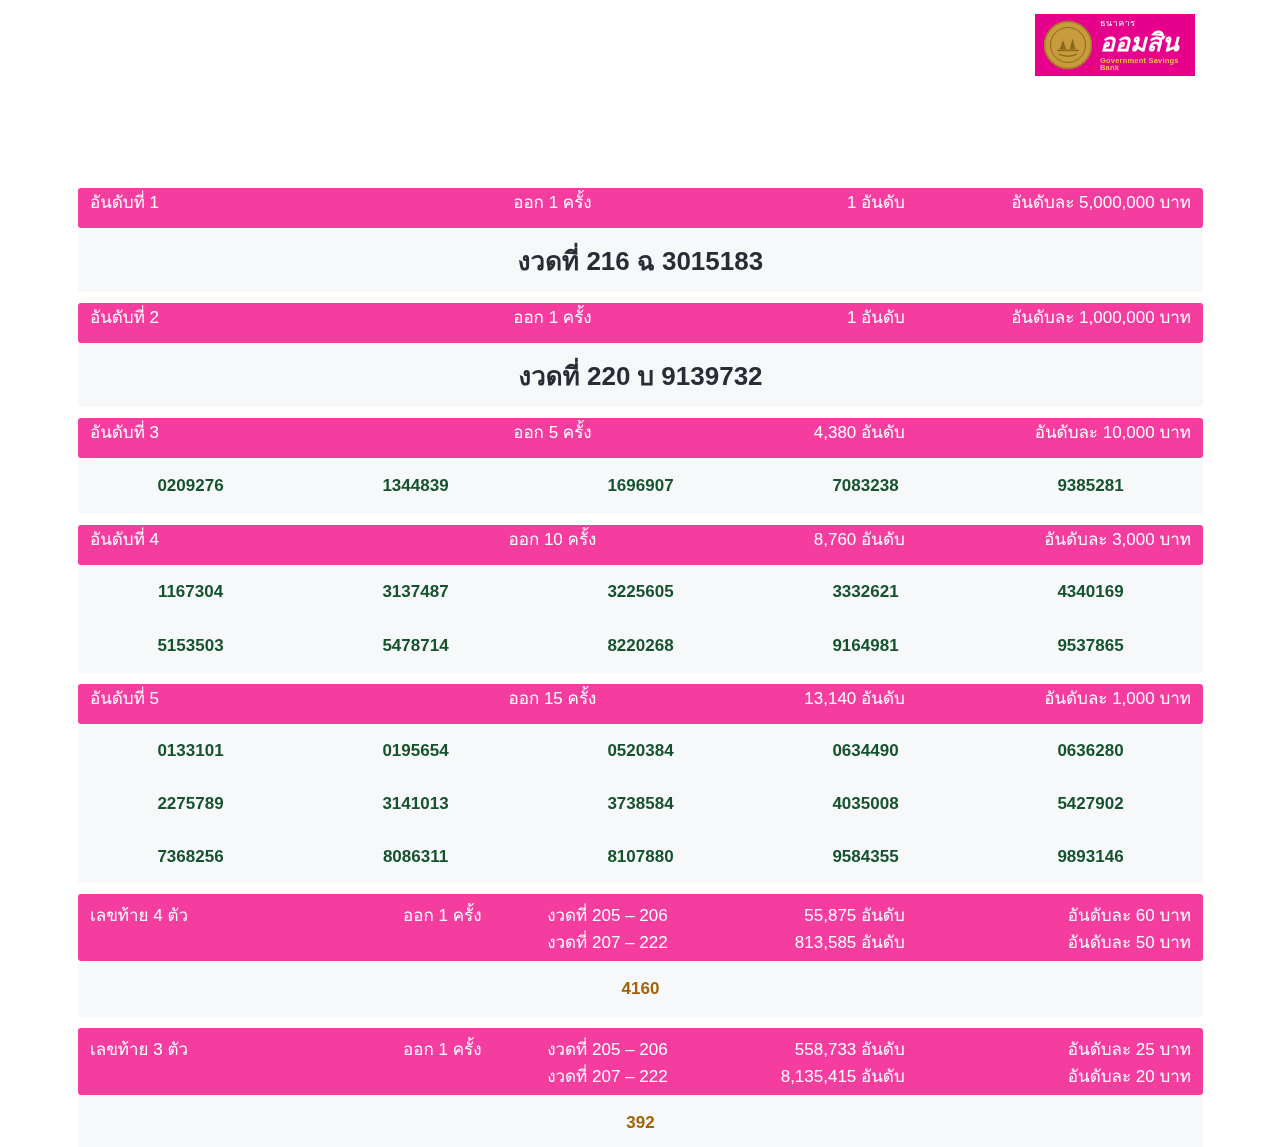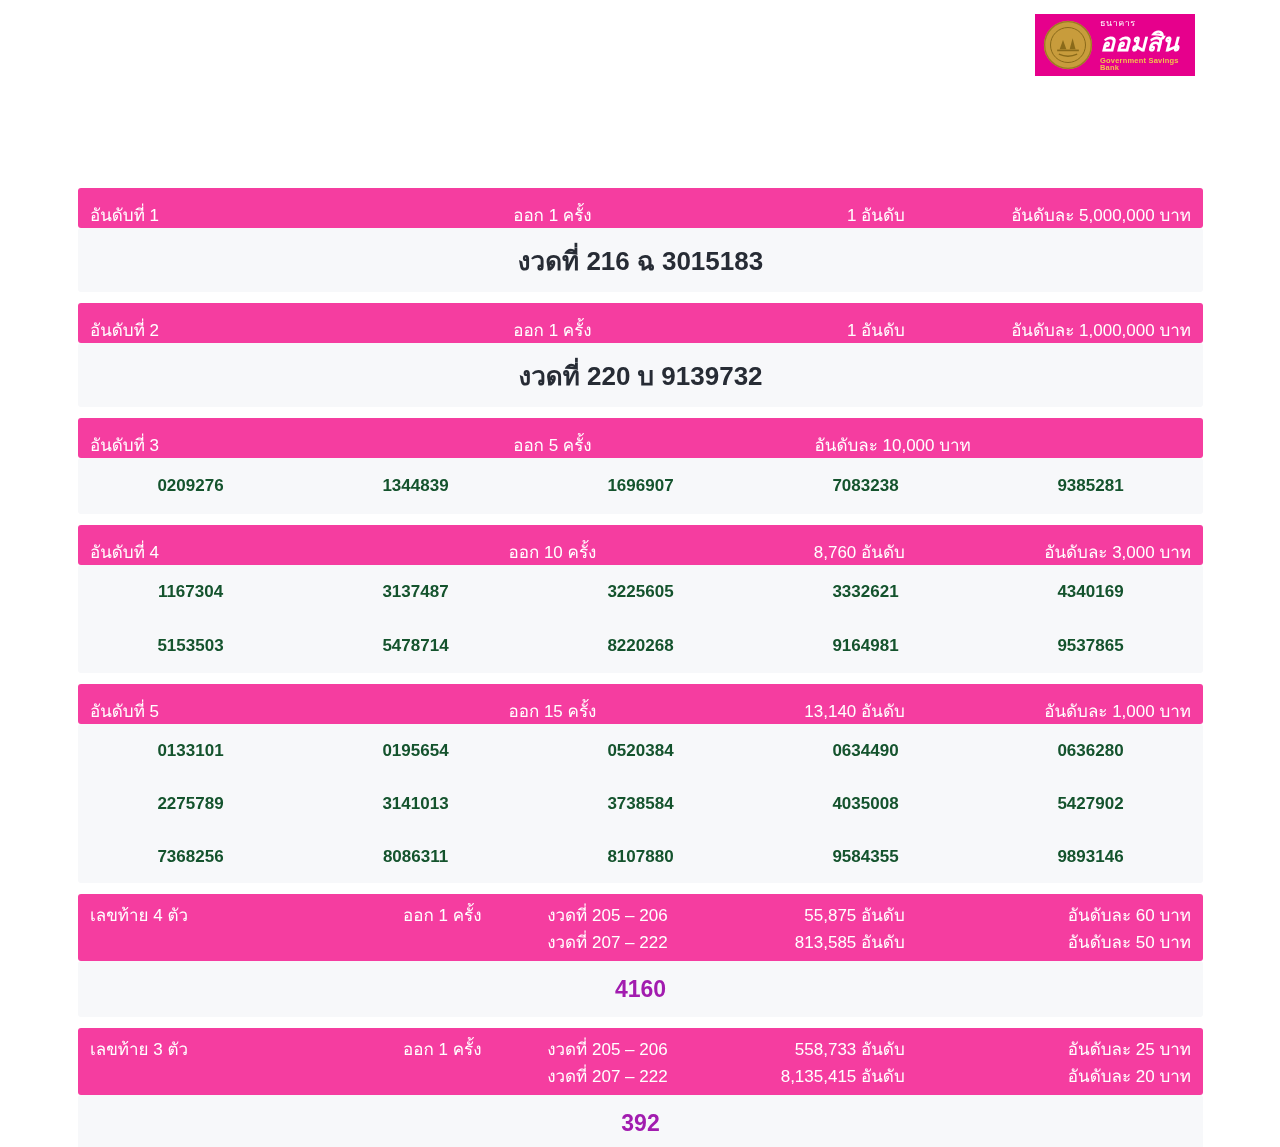--- a/index.html
+++ b/index.html
@@ -20,41 +20,41 @@
                 display:flex; justify-content:space-between;
                 font-size:17px; color:#53606c; line-height:26px; }
   .header-right { text-align:right; }
 
   
   .sections { position:absolute; top:188px; left:78px; width:1125px; }
   .section { margin-bottom:11px; }
 
   .bar { background:#f53da0; color:#ffffff; border-radius:3px;
          display:flex; font-size:17px; padding:0 12px; }
-  .bar.h1 { height:40px; align-items:flex-end; }
+  .bar.h1 { height:40px; align-items:flex-start; }
   .bar.h2 { height:67px; align-items:flex-start; padding-top:8px; line-height:27px; }
 
   .bar .c { overflow:visible; white-space:nowrap; }
   
   .bar4 .c1 { width:30%; text-align:left; }
   .bar4 .c2 { width:24%; text-align:center; }
   .bar4 .c3 { width:20%; text-align:right; }
   .bar4 .c4 { width:26%; text-align:right; }
   
   .bar5 .c1 { width:24%; text-align:left; }
   .bar5 .c2 { width:16%; text-align:center; }
   .bar5 .c3 { width:14%; text-align:center; }
   .bar5 .c4 { width:20%; text-align:right; }
   .bar5 .c5 { width:26%; text-align:right; }
 
   .body { background:#f7f8fa; border-radius:3px; color:#2e3440; }
   .winner-big { height:64px; display:flex; align-items:center; justify-content:center;
                 font-size:26px; font-weight:600; color:#272c35; }
   .winner-small { height:56px; display:flex; align-items:center; justify-content:center;
-                  font-size:23px; font-weight:bold; color:#a21caf; }
+                  font-size:17px; font-weight:bold; color:#a16207; }
   .grid { display:flex; flex-wrap:wrap; }
   .grid .cell { width:20%; display:flex; align-items:center; justify-content:center;
                 font-size:17px; font-weight:bold; color:#14532d; }
   .rows-1 .cell { height:56px; }
   .rows-2 .cell { height:54px; }
   .rows-3 .cell { height:53px; }
 </style>
 </head>
 <body>
 
@@ -100,20 +100,21 @@
           <div class="c c4">อันดับละ 1,000,000 บาท</div>
         </div>
         <div class="body">
           <div class="winner-big">งวดที่ 220 บ 9139732</div>
         </div>
       </div>
       <div class="section">
         <div class="bar h1 bar4">
           <div class="c c1">อันดับที่ 3</div>
           <div class="c c2">ออก 5 ครั้ง</div>
+          <div class="c c3">4,380 อันดับ</div>
           <div class="c c4">อันดับละ 10,000 บาท</div>
         </div>
         <div class="body">
           <div class="grid rows-1">
             <div class="cell">0209276</div>
             <div class="cell">1344839</div>
             <div class="cell">1696907</div>
             <div class="cell">7083238</div>
             <div class="cell">9385281</div>
           </div>

